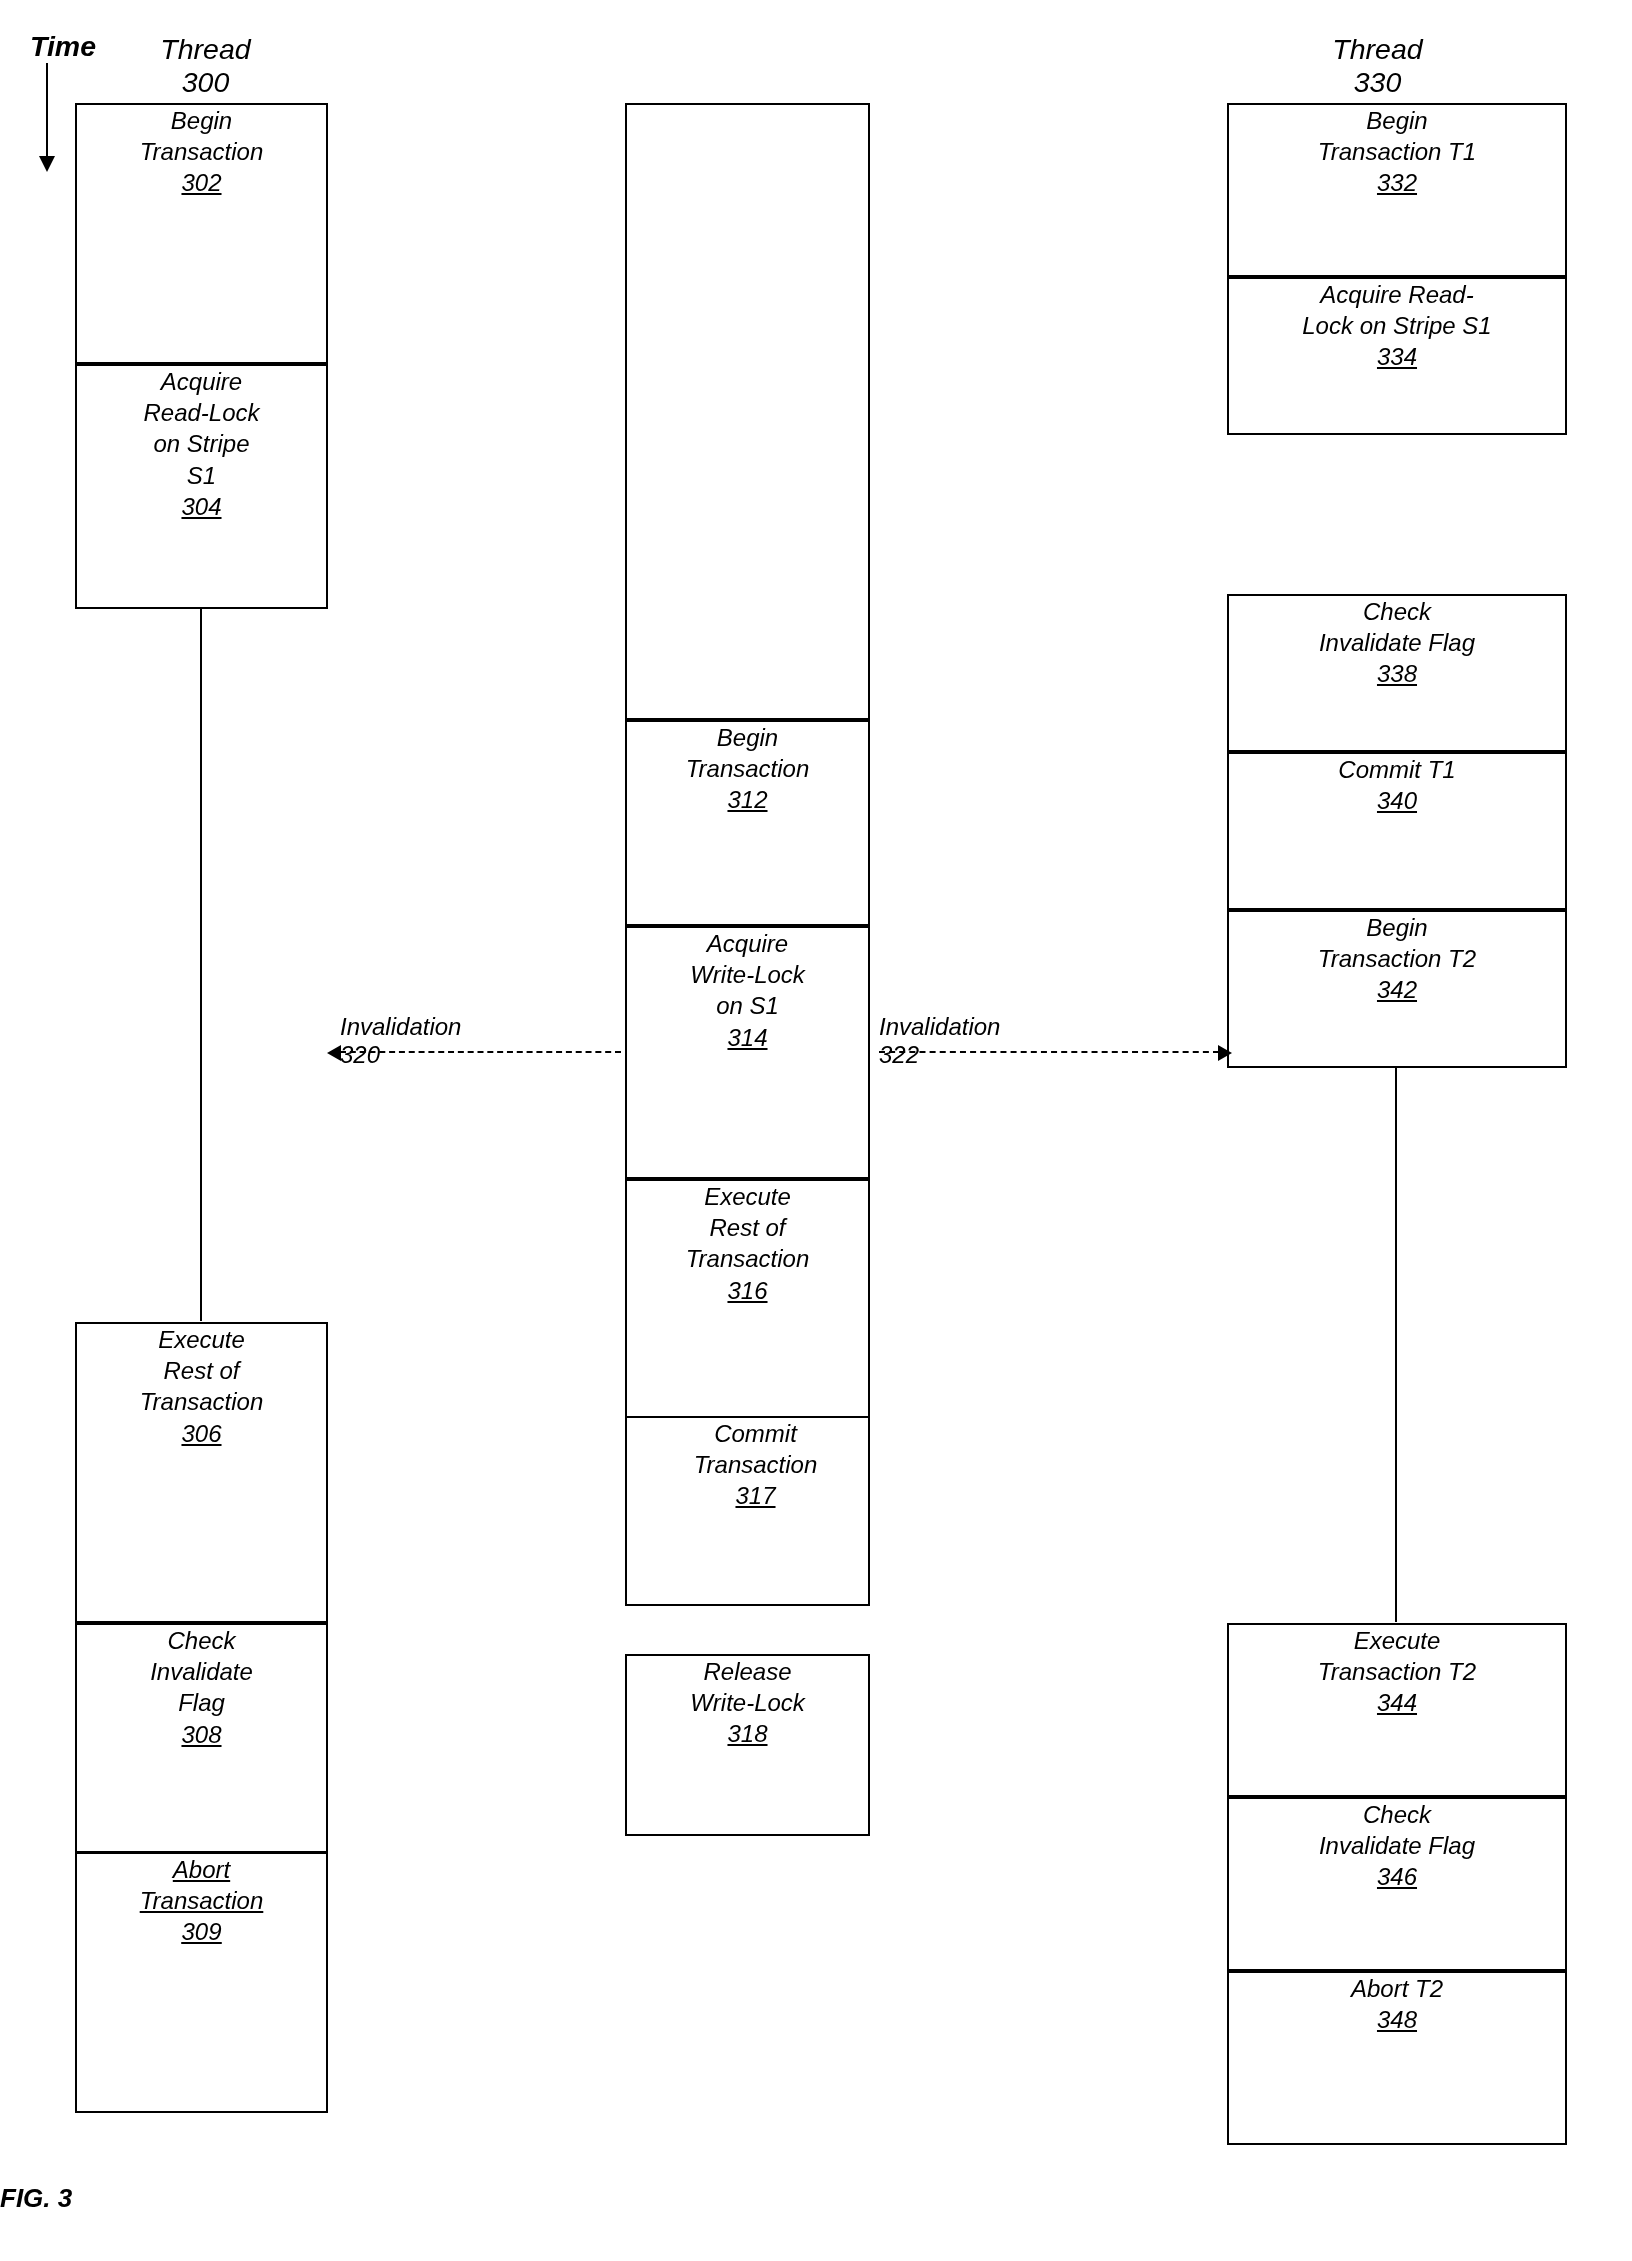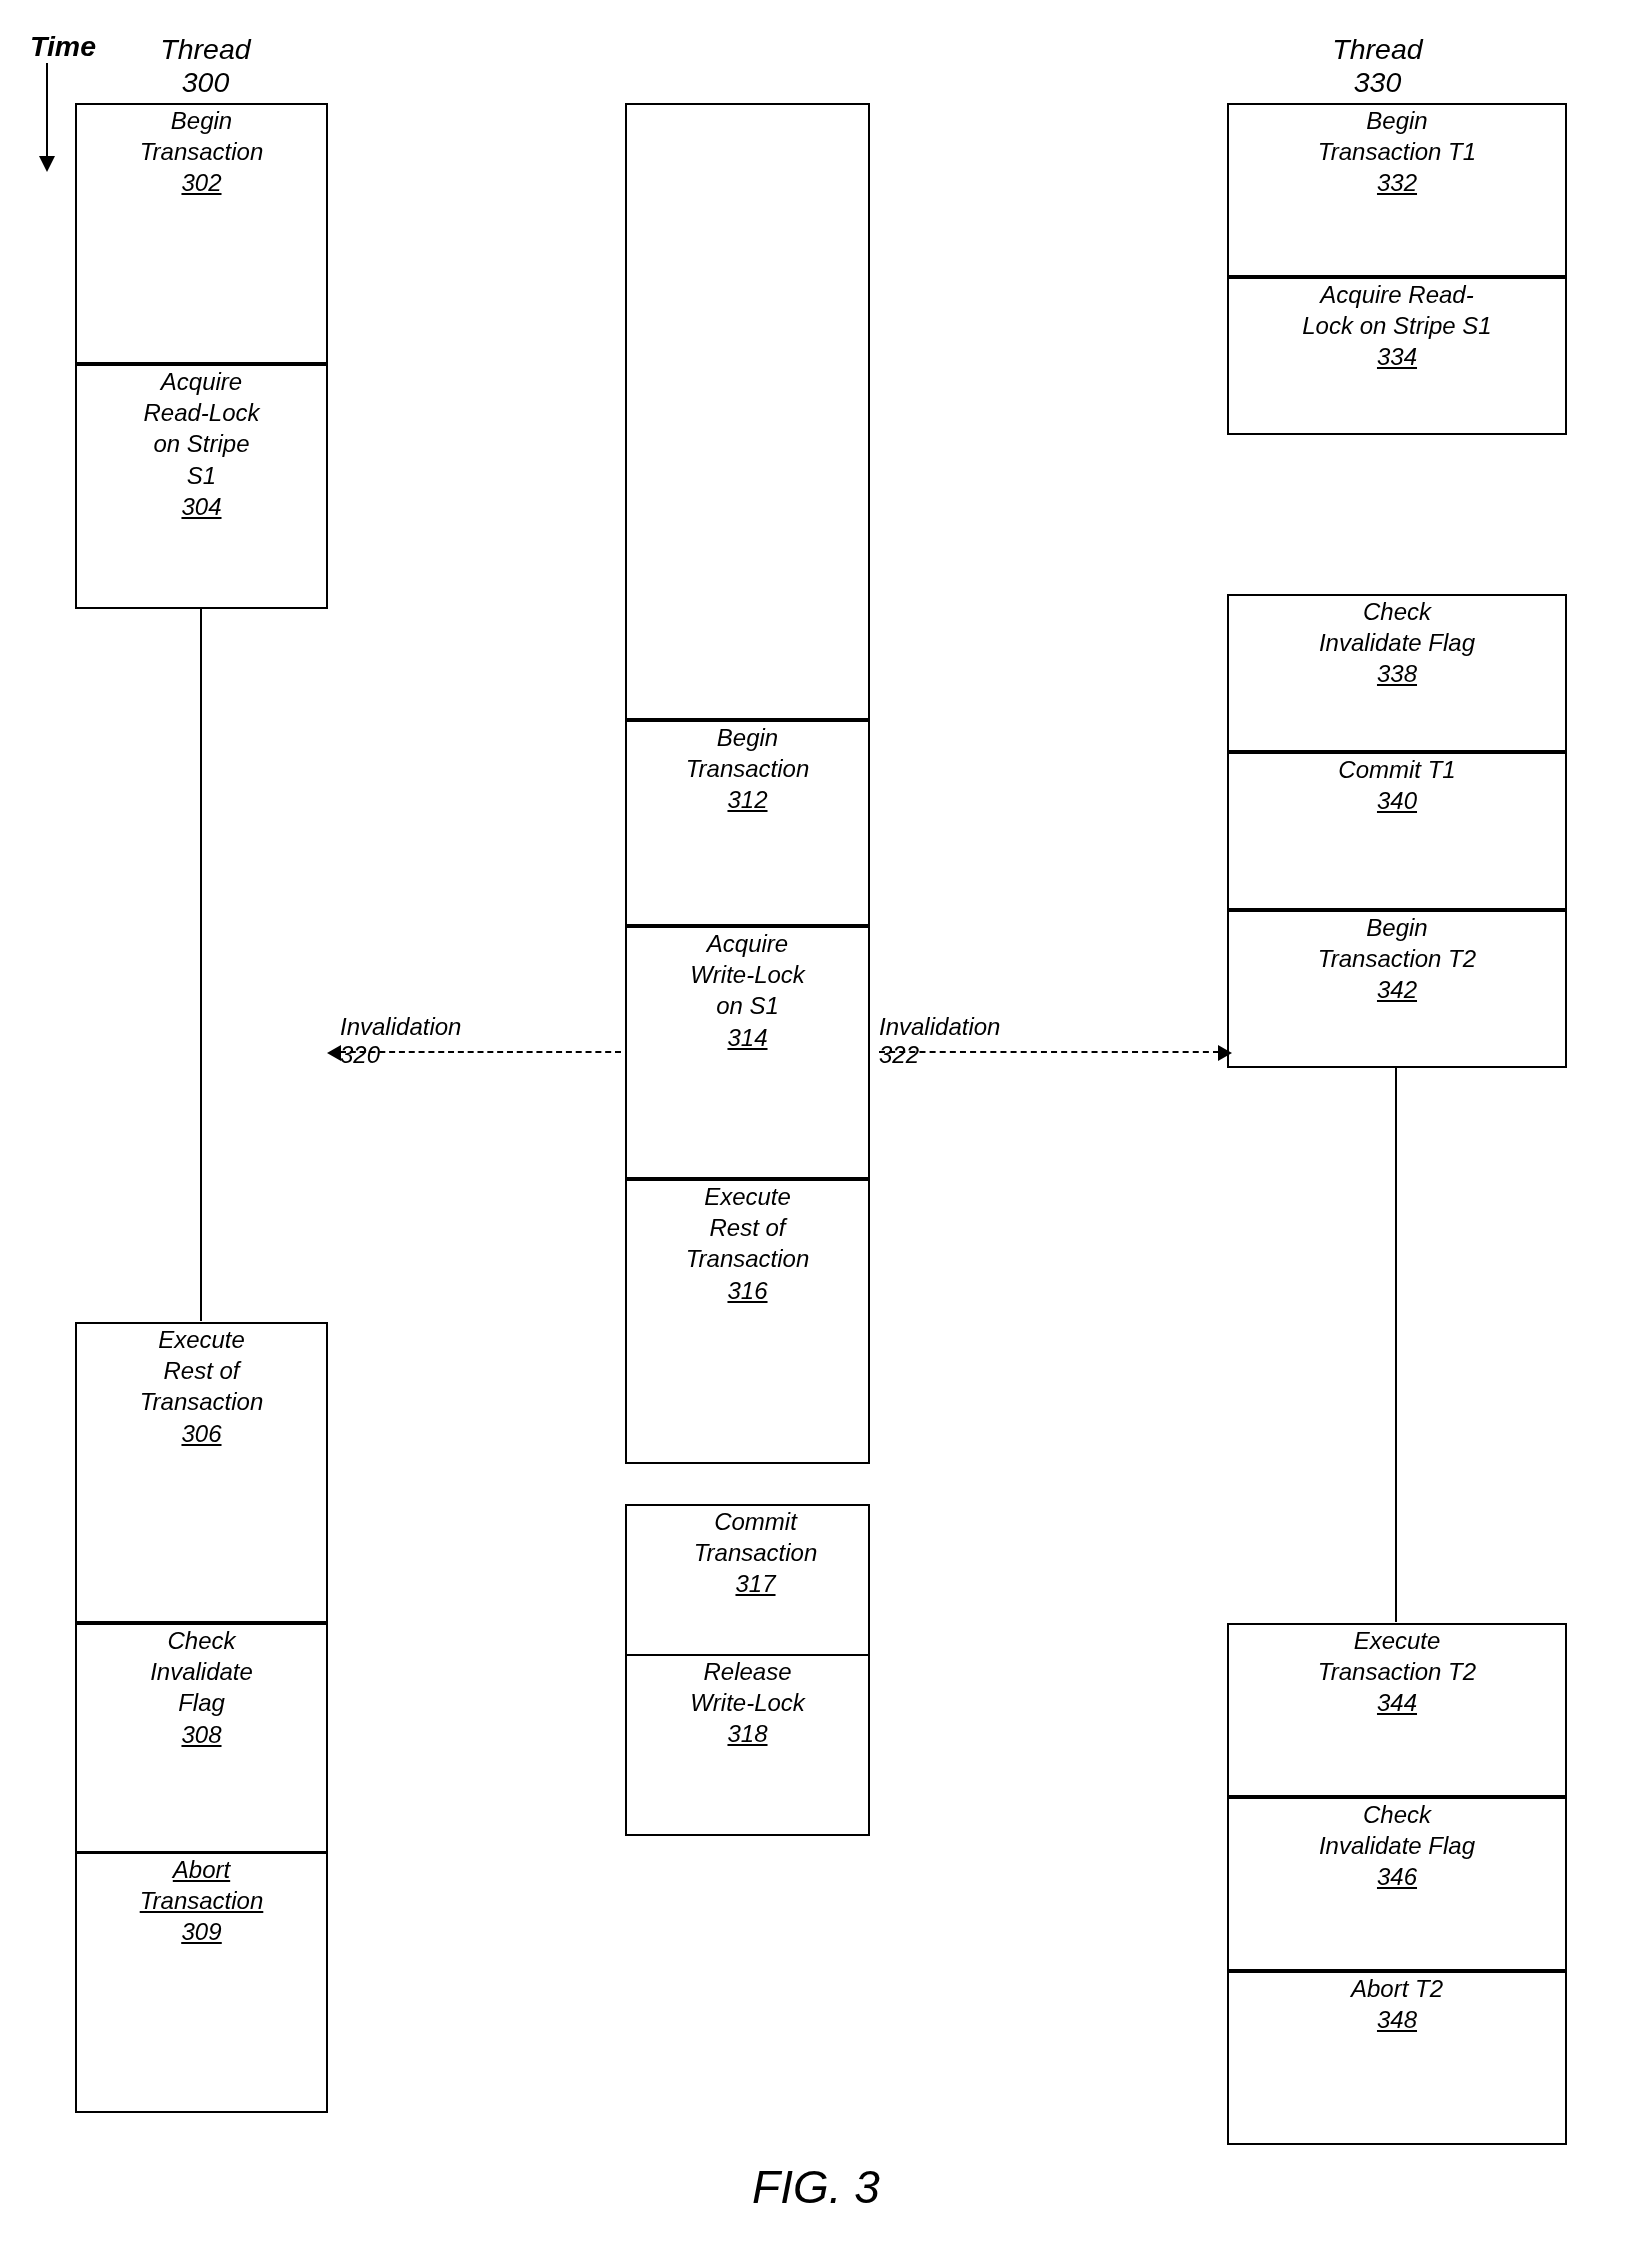--- a/index.html
+++ b/index.html
@@ -111,23 +111,23 @@
     .arrow-label {
       position: absolute;
       font-style: italic;
       font-size: 24px;
       text-align: left;
     }
 
     .fig-label {
       position: absolute;
       font-style: italic;
-      font-size: 46px;
-      font-weight: normal;
-      text-align: center;
+      font-size: 26px;
+      font-weight: bold;
+      text-align: left;
     }
   </style>
 </head>
 <body>
 
 <div class="diagram-container">
 
   <div class="time-label">Time</div>
   <div class="time-arrow"></div>
 
@@ -176,21 +176,21 @@
   </div>
 
   <div class="box" style="left:625px; top:926px; width:245px; height:253px;">
     <div><em>Acquire<br>Write-Lock<br>on S1<br><u>314</u></em></div>
   </div>
 
   <div class="box" style="left:625px; top:1179px; width:245px; height:285px;">
     <div><em>Execute<br>Rest of<br>Transaction<br><u>316</u></em></div>
   </div>
 
-  <div class="box" style="left:625px; top:1504px; width:245px; height:190px;padding-left:16px;">
+  <div class="box" style="left:625px; top:1416px; width:245px; height:190px;padding-left:16px;">
     <div><em>Commit<br>Transaction<br><u>317</u></em></div>
   </div>
 
   <div class="box" style="left:625px; top:1654px; width:245px; height:182px;">
     <div><em>Release<br>Write-Lock<br><u>318</u></em></div>
   </div>
 
   <div class="box" style="left:1227px; top:103px; width:340px; height:174px;">
     <div><em>Begin<br>Transaction T1<br><u>332</u></em></div>
   </div>

